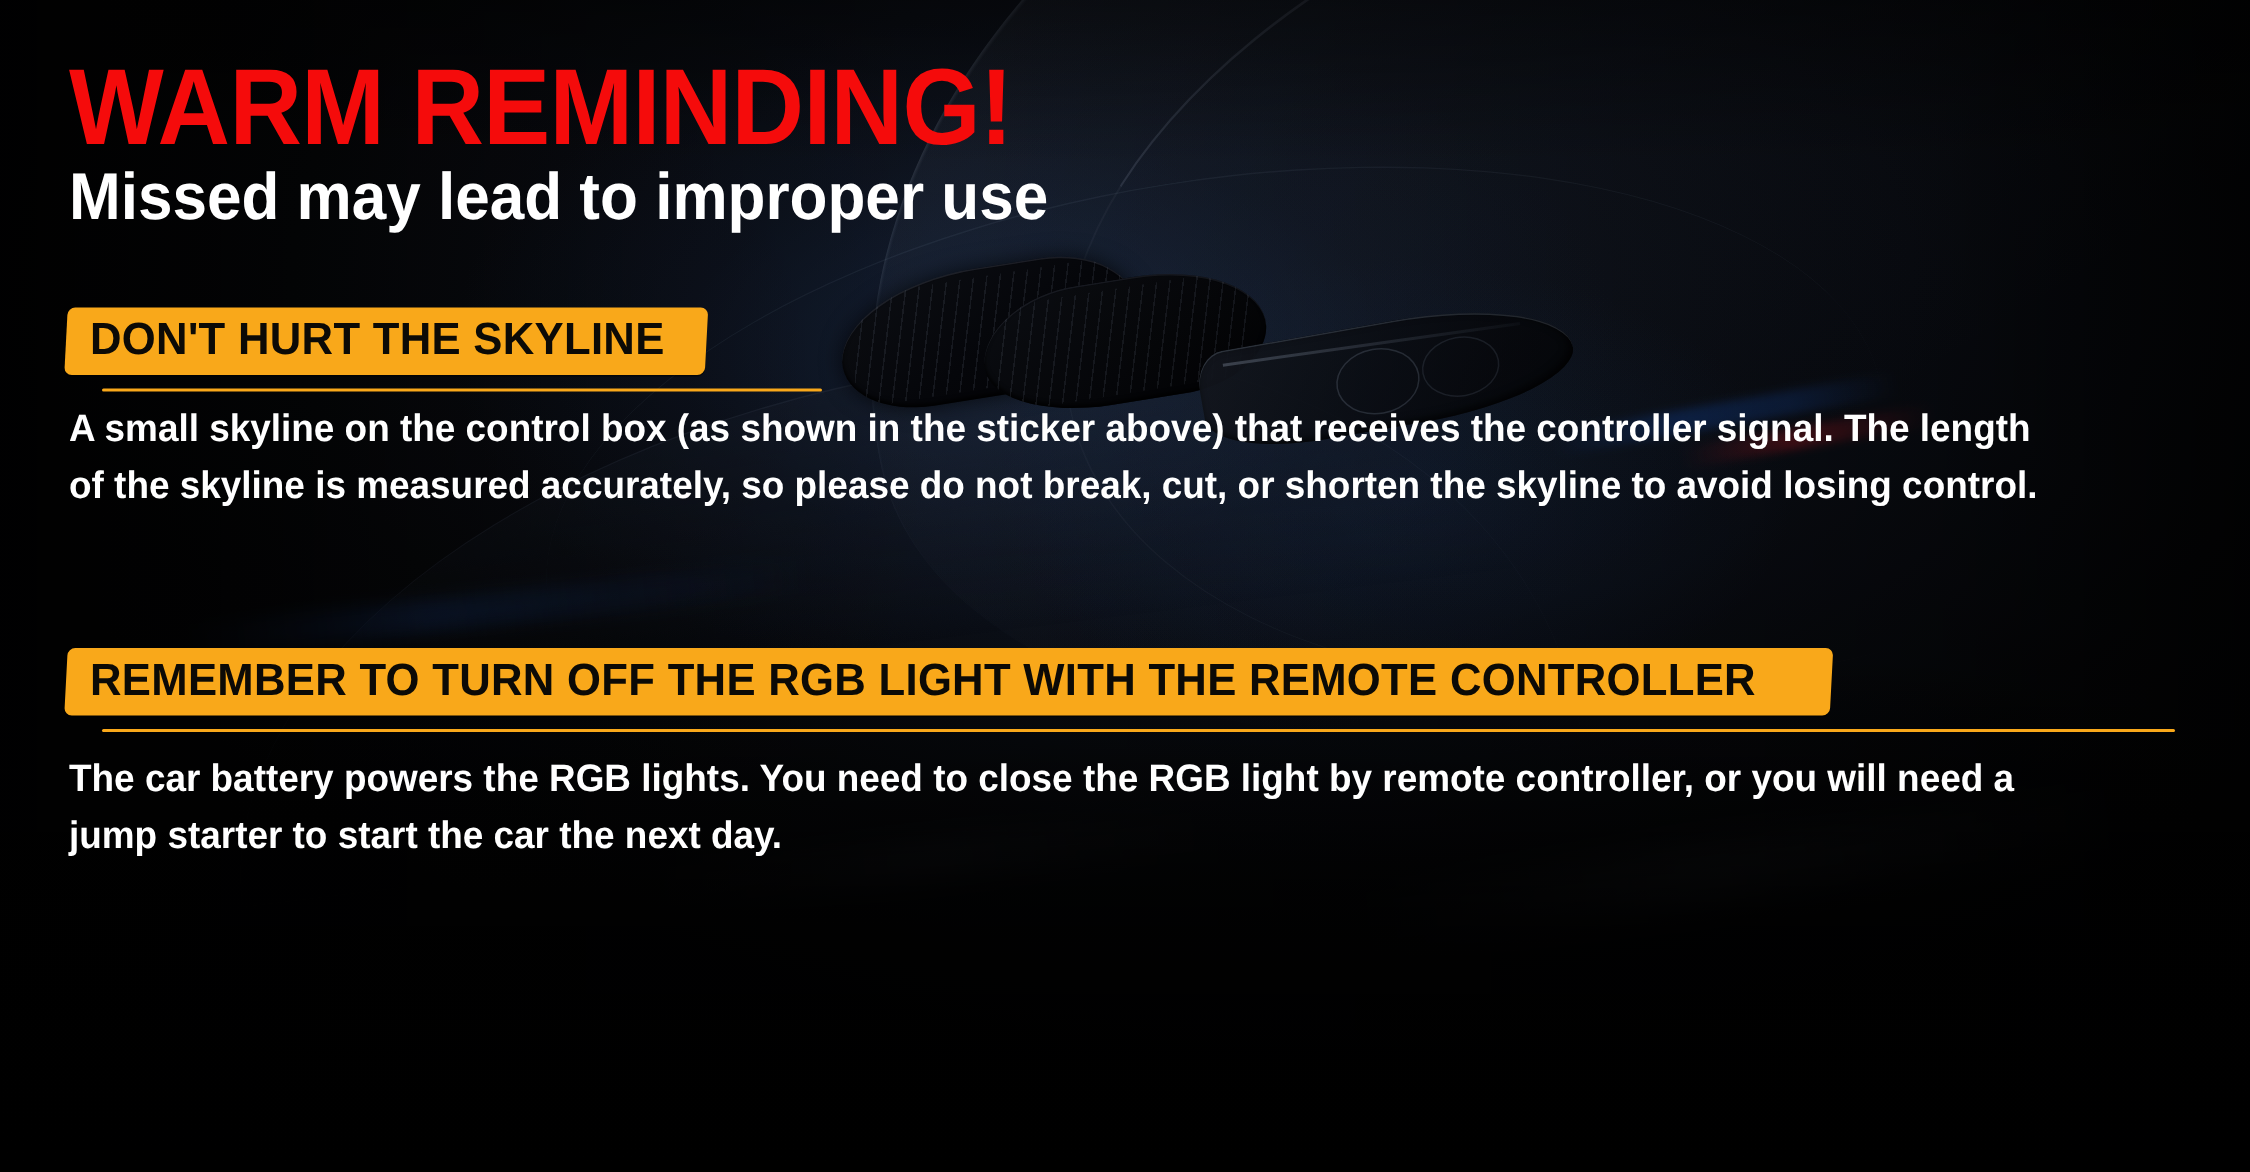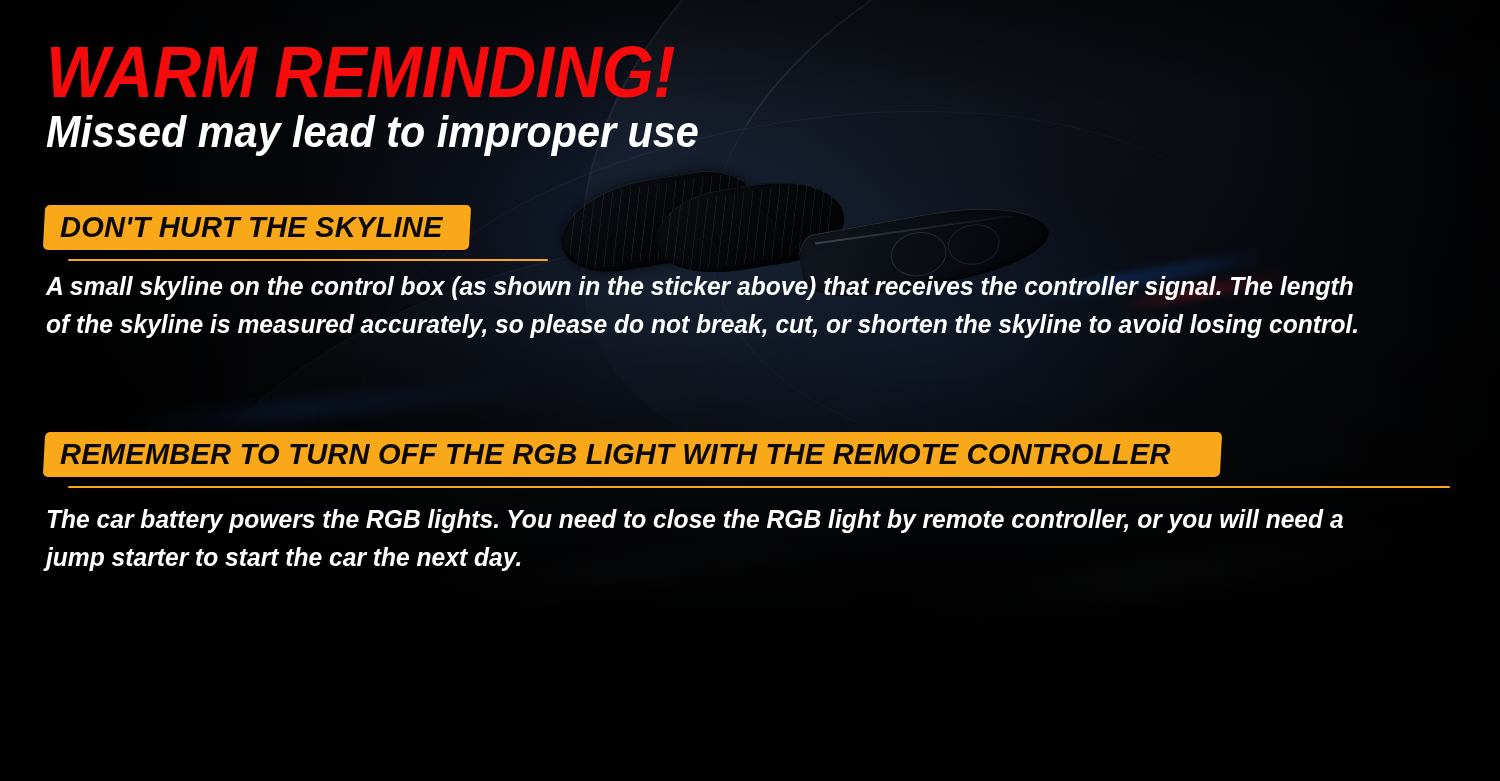--- a/index.html
+++ b/index.html
@@ -203,21 +203,20 @@
     background:
       linear-gradient(180deg, rgba(0,0,0,0.45) 0%, rgba(0,0,0,0) 14%, rgba(0,0,0,0) 55%, rgba(0,0,0,0.78) 80%, #000 100%),
       linear-gradient(90deg, rgba(0,0,0,0.80) 0%, rgba(0,0,0,0.25) 18%, rgba(0,0,0,0) 42%, rgba(0,0,0,0.30) 86%, rgba(0,0,0,0.72) 100%);
   }
 
   
   .content {
     position: absolute;
     inset: 0;
     padding: 16px;
-    font-style: italic;
   }
 
   .title-main {
     position: absolute;
     left: 46px;
     top: 33px;
     margin: 0;
     font-size: 72px;
     line-height: 78px;
     font-weight: 700;

